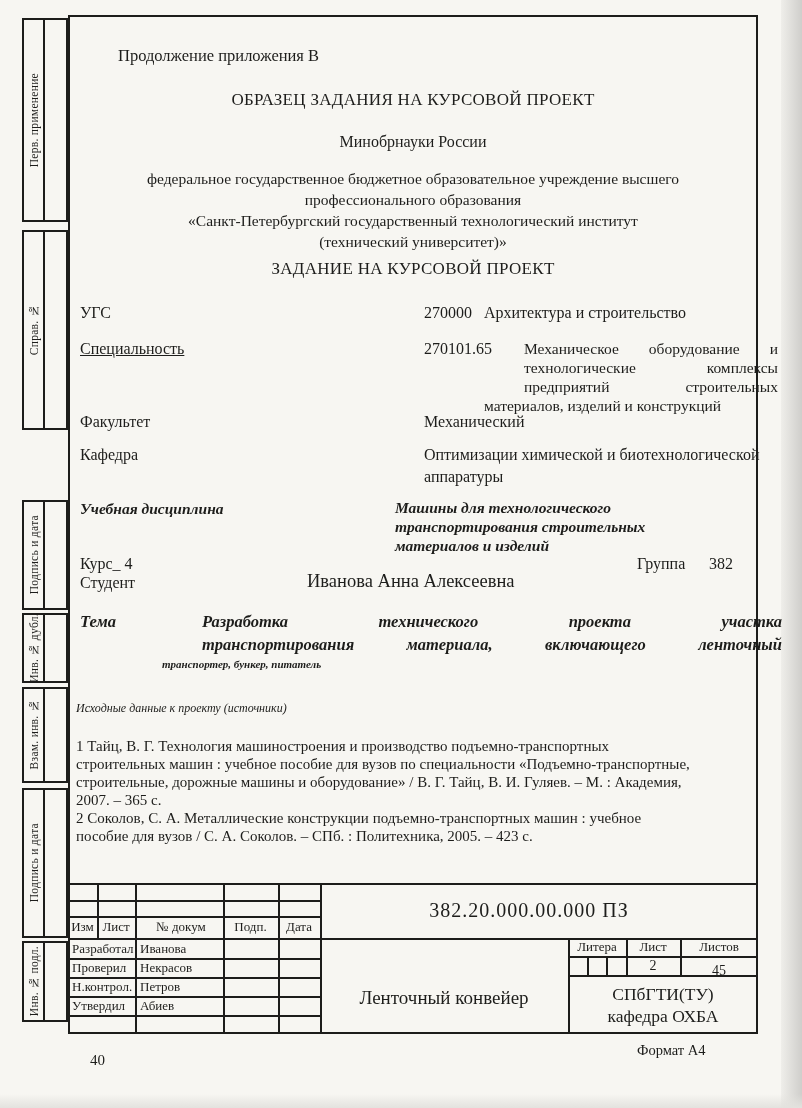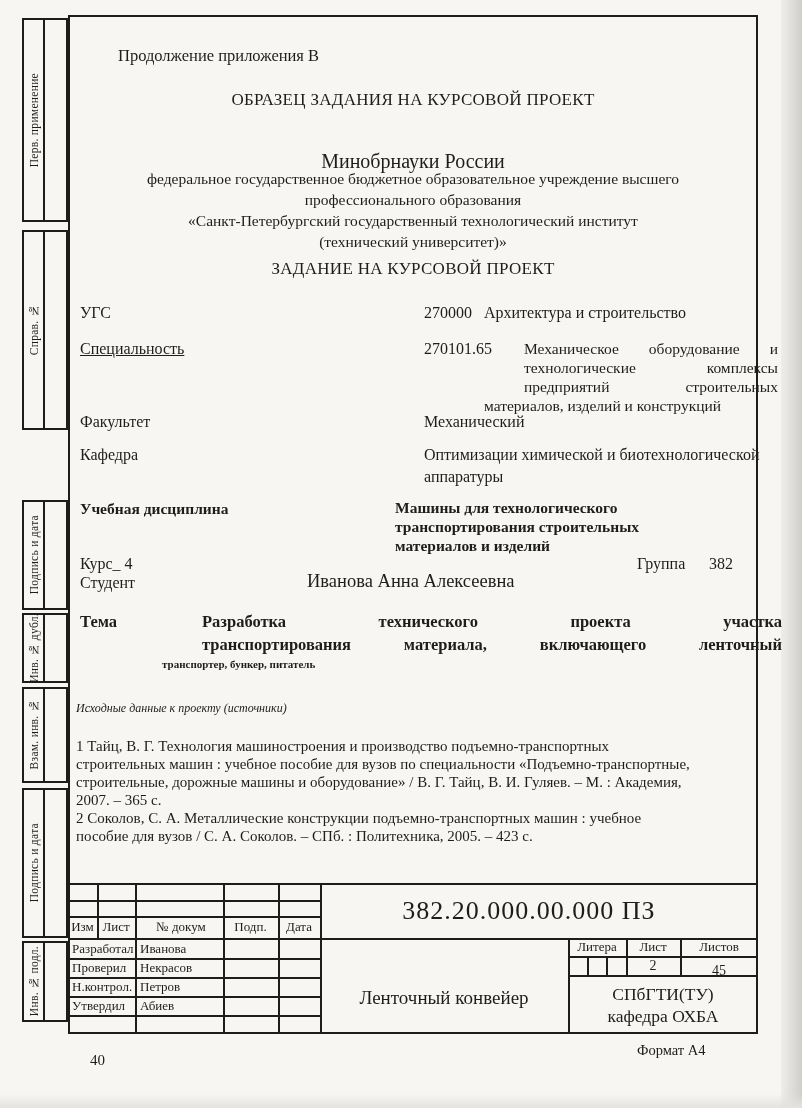--- a/index.html
+++ b/index.html
@@ -23,21 +23,21 @@
   .sbox { left:22px; width:46px; border:2px solid #1d1d1b; box-sizing:border-box;
     display:flex; }
   .sbox-label { width:21px; border-right:2px solid #1d1d1b; box-sizing:border-box;
     display:flex; align-items:center; justify-content:center; }
   .sbox-label span { writing-mode:vertical-rl; transform:rotate(180deg);
     font-size:11.5px; white-space:nowrap; letter-spacing:.3px; }
   .sbox-rest { flex:1; }
   
   .ctr { left:68px; width:690px; text-align:center; }
   .jl { text-align:justify; text-align-last:justify;padding-left:40px; }
-  .bi { font-weight:bold; }
+  .bi { font-weight:bold; font-style:italic; }
   .it { font-style:italic; }
   .line2 { height:2px; }
   .col2 { width:2px; }
   .cell { display:flex; align-items:center; justify-content:center;
     box-sizing:border-box; }
   .small { font-size:13px; }
 </style>
 </head>
 <body>
 
@@ -84,21 +84,21 @@
 </div>
 <div class="abs sbox" style="top:941px;height:81px">
   <div class="sbox-label">
       <span>Инв. № подл.</span>
     </div>
   <div class="sbox-rest"></div>
 </div>
 
 <div class="abs" style="left:118px;top:46px;font-size:16.5px">Продолжение приложения  В</div>
 <div class="abs ctr" style="top:90px;font-size:17px;letter-spacing:.3px">ОБРАЗЕЦ ЗАДАНИЯ НА КУРСОВОЙ ПРОЕКТ</div>
-<div class="abs ctr" style="top:150px;font-size:20px">Минобрнауки России</div>
+<div class="abs ctr" style="top:133px;font-size:16px">Минобрнауки России</div>
 <div class="abs ctr" style="top:170px;font-size:15.5px">федеральное государственное бюджетное образовательное учреждение высшего</div>
 <div class="abs ctr" style="top:191px;font-size:15.5px">профессионального образования</div>
 <div class="abs ctr" style="top:212px;font-size:15.5px">«Санкт-Петербургский государственный технологический институт</div>
 <div class="abs ctr" style="top:233px;font-size:15.5px">(технический университет)»</div>
 <div class="abs ctr" style="top:259px;font-size:17px;letter-spacing:.3px">ЗАДАНИЕ НА КУРСОВОЙ ПРОЕКТ</div>
 
 <div class="abs" style="left:80px;top:304px;font-size:16px">УГС</div>
 <div class="abs" style="left:424px;top:304px;font-size:16px">270000</div>
 <div class="abs" style="left:484px;top:304px;font-size:16px">Архитектура и строительство</div>
 
@@ -154,21 +154,21 @@
 <div class="abs ink col2" style="left:278px;top:883px;height:151px"></div>
 <div class="abs ink col2" style="left:320px;top:883px;height:151px"></div>
 <div class="abs ink col2" style="left:568px;top:938px;height:96px"></div>
 <div class="abs ink line2" style="left:568px;top:956px;width:190px"></div>
 <div class="abs ink line2" style="left:568px;top:975px;width:190px"></div>
 <div class="abs ink col2" style="left:626px;top:938px;height:39px"></div>
 <div class="abs ink col2" style="left:680px;top:938px;height:39px"></div>
 <div class="abs ink col2" style="left:587px;top:956px;height:21px"></div>
 <div class="abs ink col2" style="left:606px;top:956px;height:21px"></div>
 
-<div class="abs cell" style="left:320px;top:883px;width:418px;height:55px;font-size:26px;letter-spacing:1px">382.20.000.00.000 ПЗ</div>
+<div class="abs cell" style="left:320px;top:883px;width:418px;height:55px;font-size:20px;letter-spacing:1px">382.20.000.00.000 ПЗ</div>
 
 <div class="abs cell small" style="left:68px;top:916px;width:29px;height:22px">Изм</div>
 <div class="abs cell small" style="left:97px;top:916px;width:38px;height:22px">Лист</div>
 <div class="abs cell small" style="left:135px;top:916px;width:92px;height:22px">№ докум</div>
 <div class="abs cell small" style="left:223px;top:916px;width:55px;height:22px">Подп.</div>
 <div class="abs cell small" style="left:278px;top:916px;width:42px;height:22px">Дата</div>
 
 <div class="abs small" style="left:72px;top:941px">Разработал</div>
 <div class="abs small" style="left:140px;top:941px">Иванова</div>
 <div class="abs small" style="left:72px;top:960px">Проверил</div>

